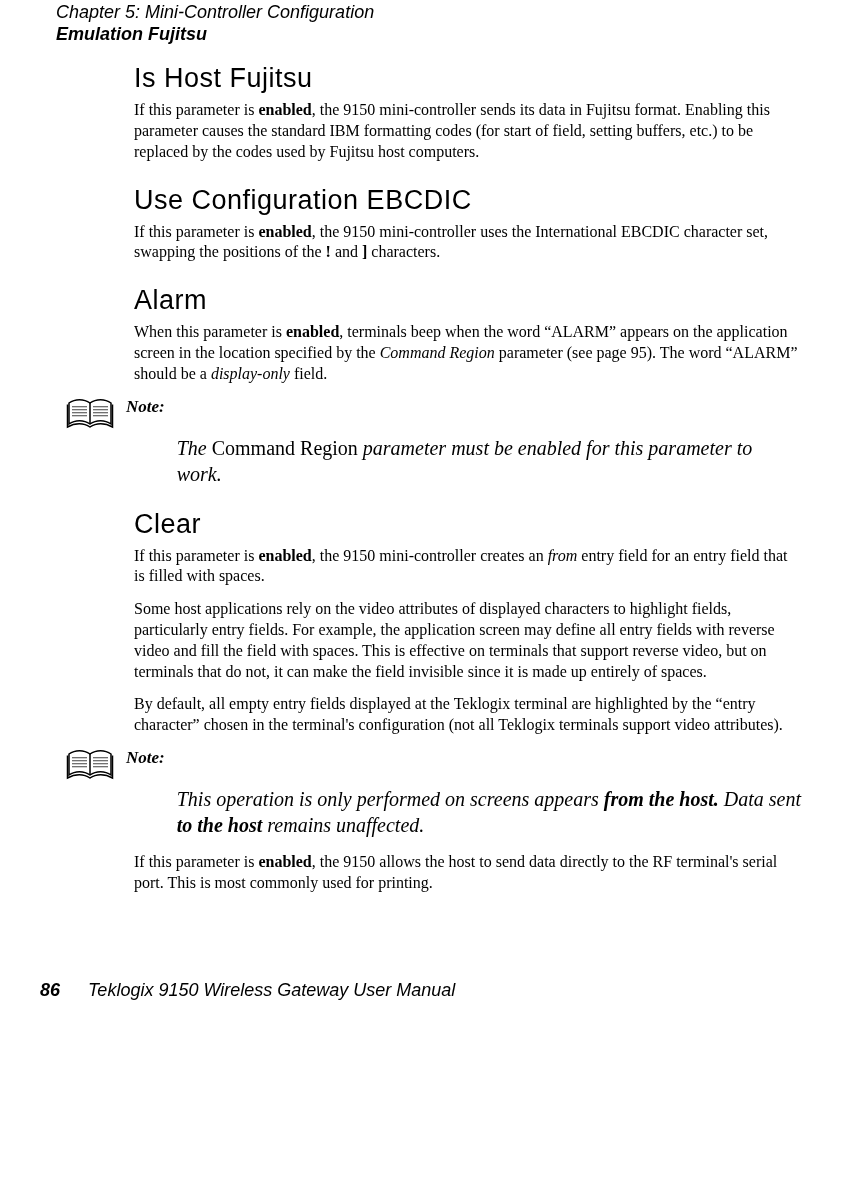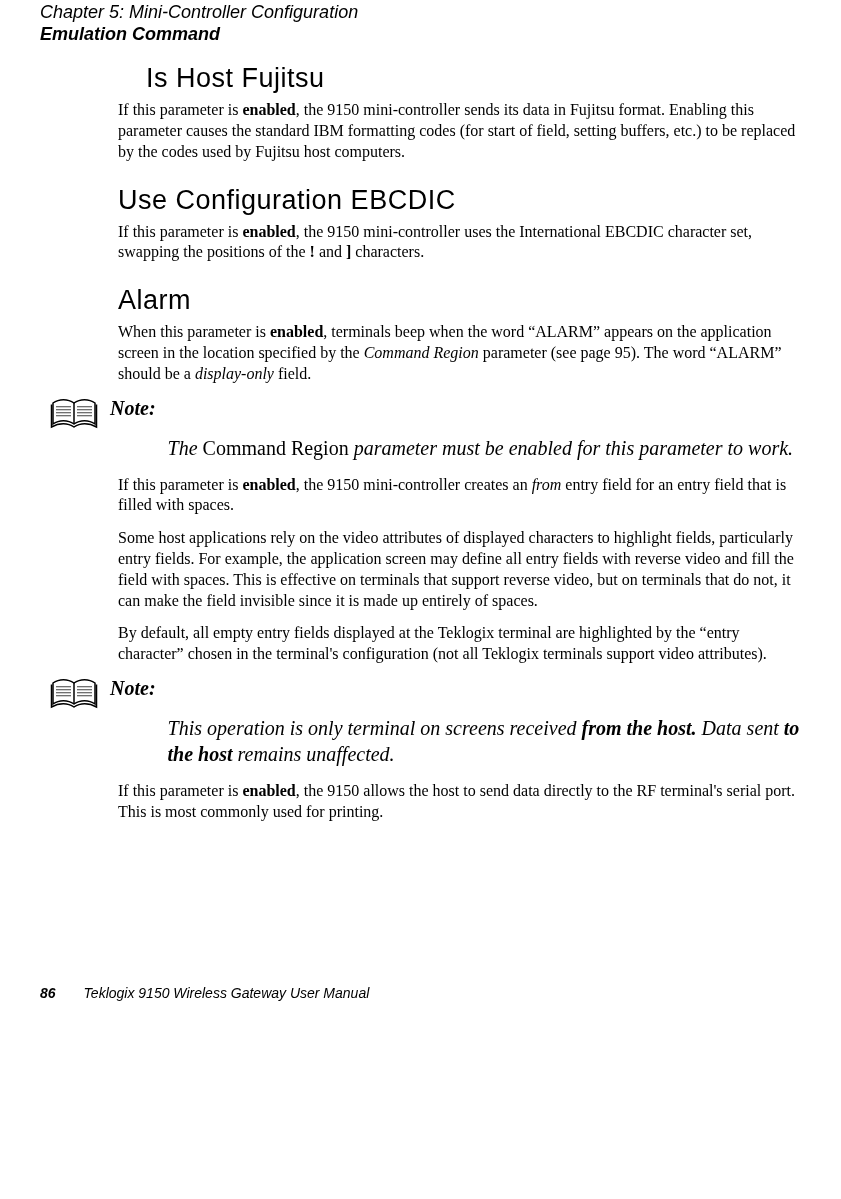--- a/index.html
+++ b/index.html
@@ -11,21 +11,21 @@
     font-family: "Times New Roman", Times, serif;
     color: #000;
     position: relative;
     background: #fff;
   }
   .page {
     position: relative;
     width: 841px;
     height: 1031px;
     box-sizing: border-box;
-    padding: 0 40px 0 0;
+    padding: 0 40px 0 16px;
   }
   .running-header {
     padding: 2px 0 0 40px;
     font-family: Arial, Helvetica, sans-serif;
     font-style: italic;
     font-size: 18px;
     line-height: 1.2;
   }
   .running-header .line2 { font-weight: bold; }
   .running-header .line3 { font-weight: bold; }
@@ -37,21 +37,21 @@
 
   
   .sec-heading {
     font-family: "Arial Narrow", Arial, Helvetica, sans-serif;
     font-stretch: condensed;
     font-weight: 400;
     font-size: 27px;
     letter-spacing: 0.5px;
     margin: 22px 0 6px 0;
   }
-  .sec-heading.first { margin-top: 0; margin-left: 28px; }
+  .sec-heading.first { margin-top: 0; }
 
   .body-text {
     font-size: 16px;
     line-height: 1.3;
     margin: 6px 0 12px 0;
   }
 
   .note-row {
     display: flex;
     align-items: flex-start;
@@ -61,57 +61,57 @@
   .note-icon {
     width: 48px;
     height: 36px;
     margin-left: -68px;
     flex: 0 0 auto;
   }
   .note-label {
     font-family: "Times New Roman", Times, serif;
     font-style: italic;
     font-weight: bold;
-    font-size: 20px;
+    font-size: 17px;
     flex: 0 0 auto;
   }
   .note-body {
     font-style: italic;
     font-size: 20px;
     line-height: 1.3;
     flex: 1 1 auto;
     margin-top: 38px;
   }
   .roman-in-italic { font-style: normal; }
   .bold { font-weight: bold; }
   .italic { font-style: italic; }
   .bold-italic { font-weight: bold; font-style: italic; }
 
   .footer {
     position: absolute;
     bottom: 30px;
     left: 40px;
     font-family: Arial, Helvetica, sans-serif;
     font-style: italic;
-    font-size: 14px;
+    font-size: 18px;
   }
   .footer .page-num {
     font-weight: bold;
     font-style: italic;
     margin-right: 28px;
   }
 </style>
 </head>
 <body>
 
 <div class="page">
 
   <div class="running-header">
     <div>Chapter 5:  Mini-Controller Configuration</div>
-    <div class="line3">Emulation Command</div>
+    <div class="line3">Emulation Fujitsu</div>
   </div>
 
   <div class="content">
 
     <div class="sec-heading first">Is Host Fujitsu</div>
     <div class="body-text">
       <span>If this parameter is </span><span class="bold">enabled</span><span>, the 9150 mini-controller sends its data in Fujitsu format. Enabling this parameter causes the standard IBM formatting codes (for start of field, setting buffers, etc.) to be replaced by the codes used by Fujitsu host computers.</span>
     </div>
 
     <div class="sec-heading">Use Configuration EBCDIC</div>
@@ -129,35 +129,36 @@
         <path d="M32 6 L32 34" stroke="#000" stroke-width="2"></path>
         <path d="M2 8 L2 38 C12 32 24 32 32 38 C40 32 52 32 62 38 L62 8" fill="none" stroke="#000" stroke-width="2"></path>
         <path d="M8 11 L28 11 M8 15 L28 15 M8 19 L28 19 M8 23 L28 23 M36 11 L56 11 M36 15 L56 15 M36 19 L56 19 M36 23 L56 23" stroke="#000" stroke-width="1"></path>
       </svg>
       <div class="note-label">Note:</div>
       <div class="note-body">
         <span>The </span><span class="roman-in-italic">Command Region</span><span> parameter must be enabled for this parameter to work.</span>
       </div>
     </div>
 
+    <div class="sec-heading">Clear</div>
     <div class="body-text">
       <span>If this parameter is </span><span class="bold">enabled</span><span>, the 9150 mini-controller creates an </span><span class="italic">from</span><span> entry field for an entry field that is filled with spaces.</span>
     </div>
     <div class="body-text">Some host applications rely on the video attributes of displayed characters to highlight fields, particularly entry fields. For example, the application screen may define all entry fields with reverse video and fill the field with spaces. This is effective on terminals that support reverse video, but on terminals that do not, it can make the field invisible since it is made up entirely of spaces.</div>
     <div class="body-text">By default, all empty entry fields displayed at the Teklogix terminal are highlighted by the “entry character” chosen in the terminal's configuration (not all Teklogix terminals support video attributes).</div>
     <div class="note-row">
       <svg class="note-icon" viewBox="0 0 64 44">
         <path d="M4 6 C12 0 24 0 32 6 C40 0 52 0 60 6 L60 34 C52 28 40 28 32 34 C24 28 12 28 4 34 Z" fill="#ffffff" stroke="#000" stroke-width="2"></path>
         <path d="M32 6 L32 34" stroke="#000" stroke-width="2"></path>
         <path d="M2 8 L2 38 C12 32 24 32 32 38 C40 32 52 32 62 38 L62 8" fill="none" stroke="#000" stroke-width="2"></path>
         <path d="M8 11 L28 11 M8 15 L28 15 M8 19 L28 19 M8 23 L28 23 M36 11 L56 11 M36 15 L56 15 M36 19 L56 19 M36 23 L56 23" stroke="#000" stroke-width="1"></path>
       </svg>
       <div class="note-label">Note:</div>
       <div class="note-body">
-        <span>This operation is only terminal on screens received </span><span class="bold-italic">from the host.</span><span> Data sent </span><span class="bold-italic">to the host</span><span> remains unaffected.</span>
+        <span>This operation is only performed on screens appears </span><span class="bold-italic">from the host.</span><span> Data sent </span><span class="bold-italic">to the host</span><span> remains unaffected.</span>
       </div>
     </div>
 
     <div class="body-text">
       <span>If this parameter is </span><span class="bold">enabled</span><span>, the 9150 allows the host to send data directly to the RF terminal's serial port. This is most commonly used for printing.</span>
     </div>
 
   </div>
 
   <div class="footer">

